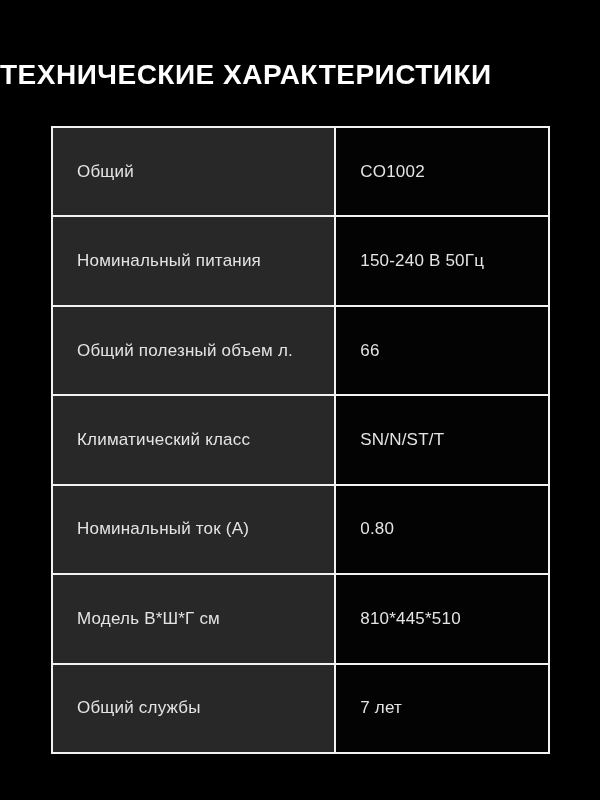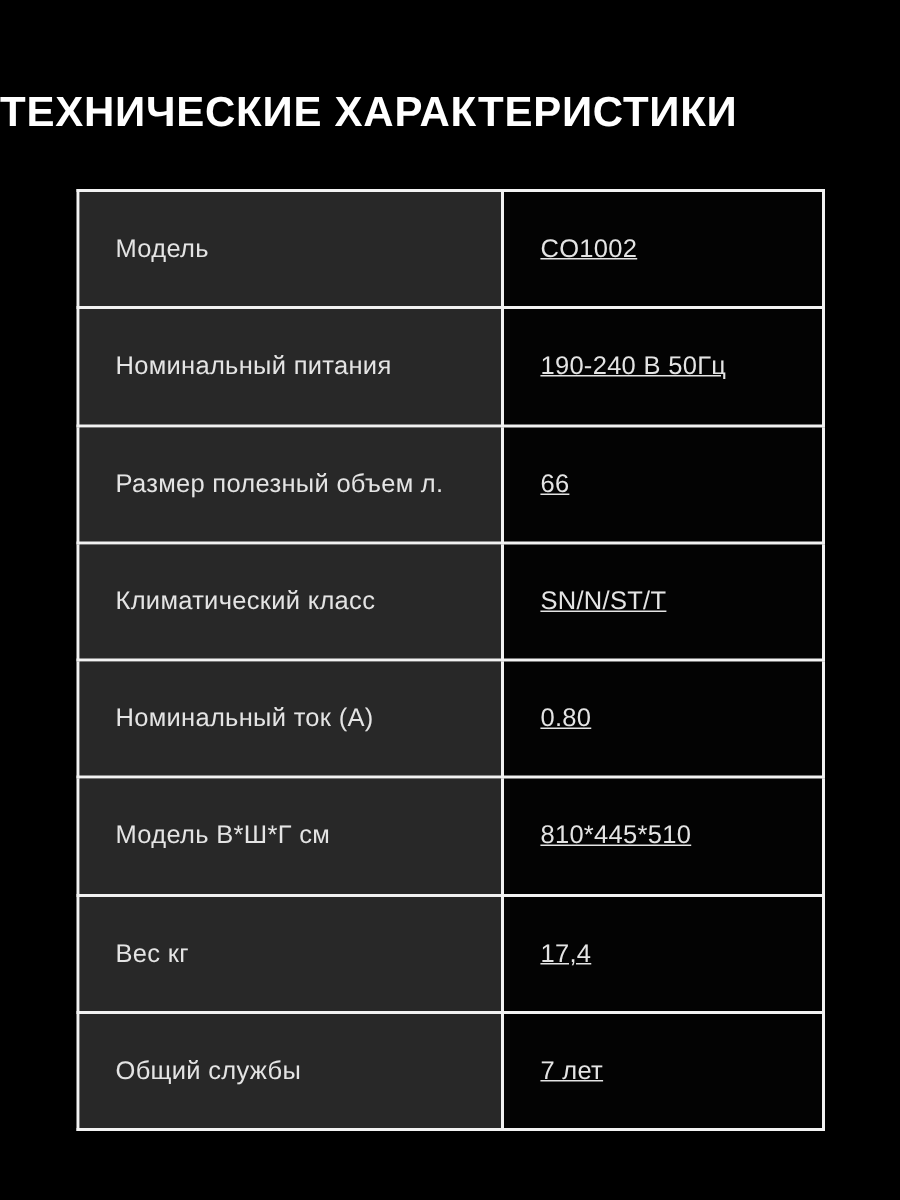--- a/index.html
+++ b/index.html
@@ -49,64 +49,59 @@
     overflow: hidden;
     white-space: nowrap;
   }
   .spec-table td.label-cell {
     background: var(--cell-label-bg);
     width: 57%;
   }
   .spec-table td.value-cell {
     background: var(--cell-value-bg);
     width: 43%;
-    text-decoration: underline;
   }
 </style>
 </head>
 <body>
 
 <div class="page-title">ТЕХНИЧЕСКИЕ ХАРАКТЕРИСТИКИ</div>
 
 <table class="spec-table">
   <tbody>
   <tr>
-    <td class="label-cell">Модель</td>
+    <td class="label-cell">Общий</td>
     <td class="value-cell">CO1002</td>
   </tr>
 
   <tr>
     <td class="label-cell">Номинальный питания</td>
-    <td class="value-cell">190-240 В 50Гц</td>
+    <td class="value-cell">150-240 В 50Гц</td>
   </tr>
 
   <tr>
-    <td class="label-cell">Размер полезный объем л.</td>
+    <td class="label-cell">Общий полезный объем л.</td>
     <td class="value-cell">66</td>
   </tr>
 
   <tr>
     <td class="label-cell">Климатический класс</td>
     <td class="value-cell">SN/N/ST/T</td>
   </tr>
 
   <tr>
     <td class="label-cell">Номинальный ток (А)</td>
     <td class="value-cell">0.80</td>
   </tr>
 
 
   <tr>
     <td class="label-cell">Модель В*Ш*Г см</td>
     <td class="value-cell">810*445*510</td>
   </tr>
 
-  <tr>
-    <td class="label-cell">Вес кг</td>
-    <td class="value-cell">17,4</td>
-  </tr>
 
   <tr>
     <td class="label-cell">Общий службы</td>
     <td class="value-cell">7 лет</td>
   </tr>
 </tbody>
 </table>
 
 </body></html>

